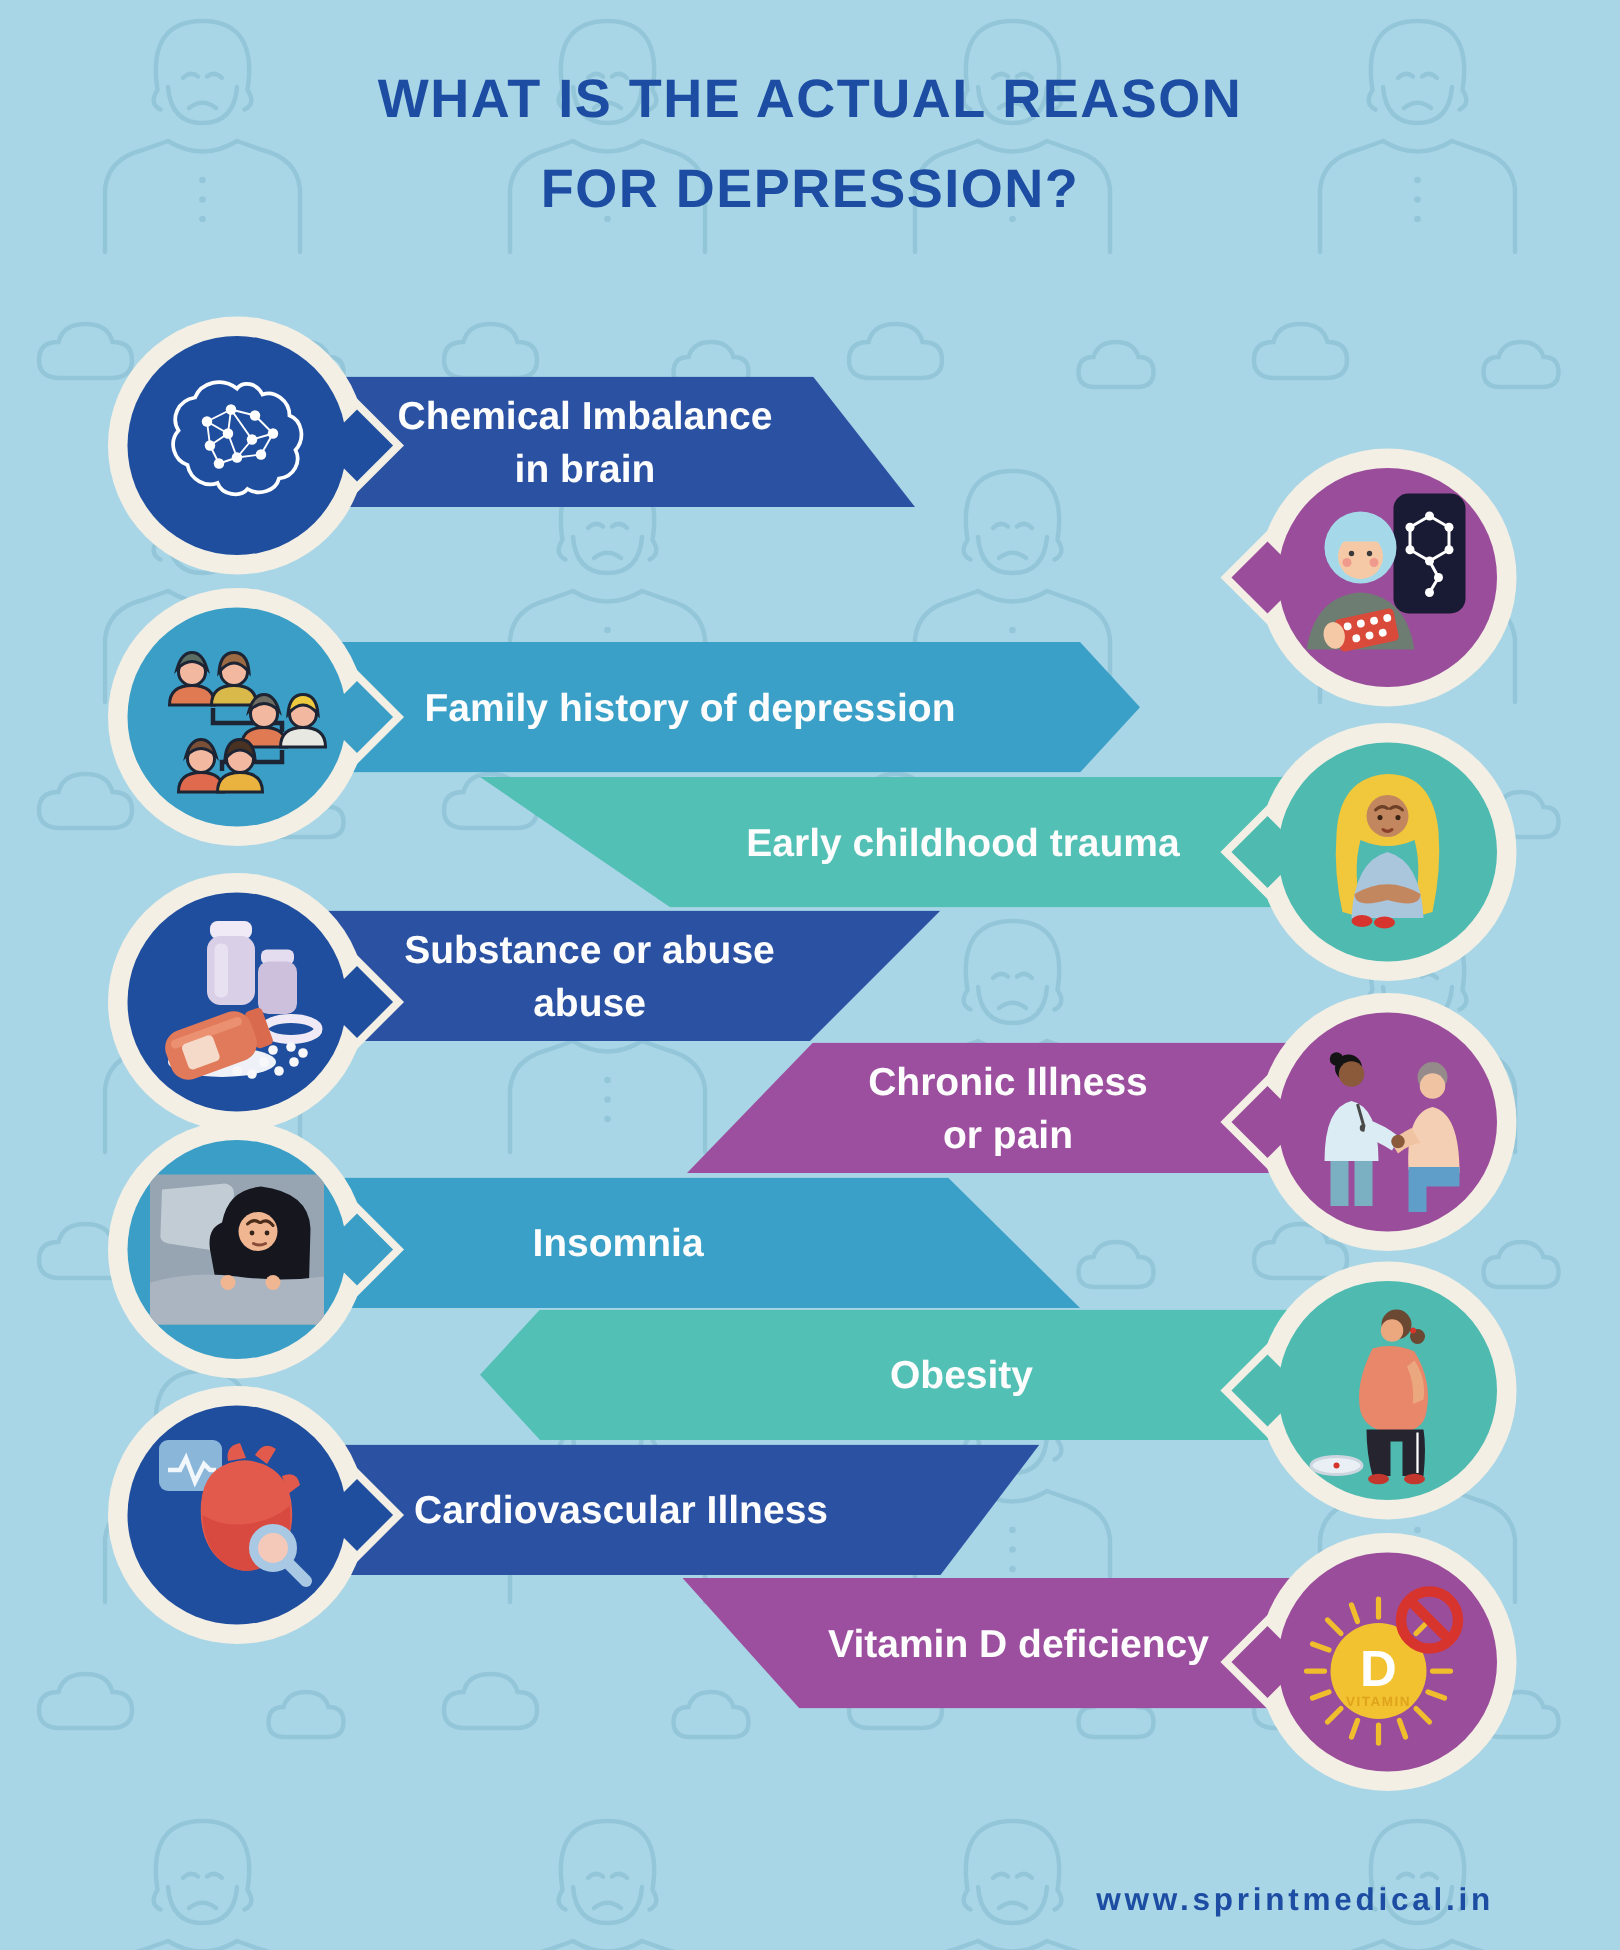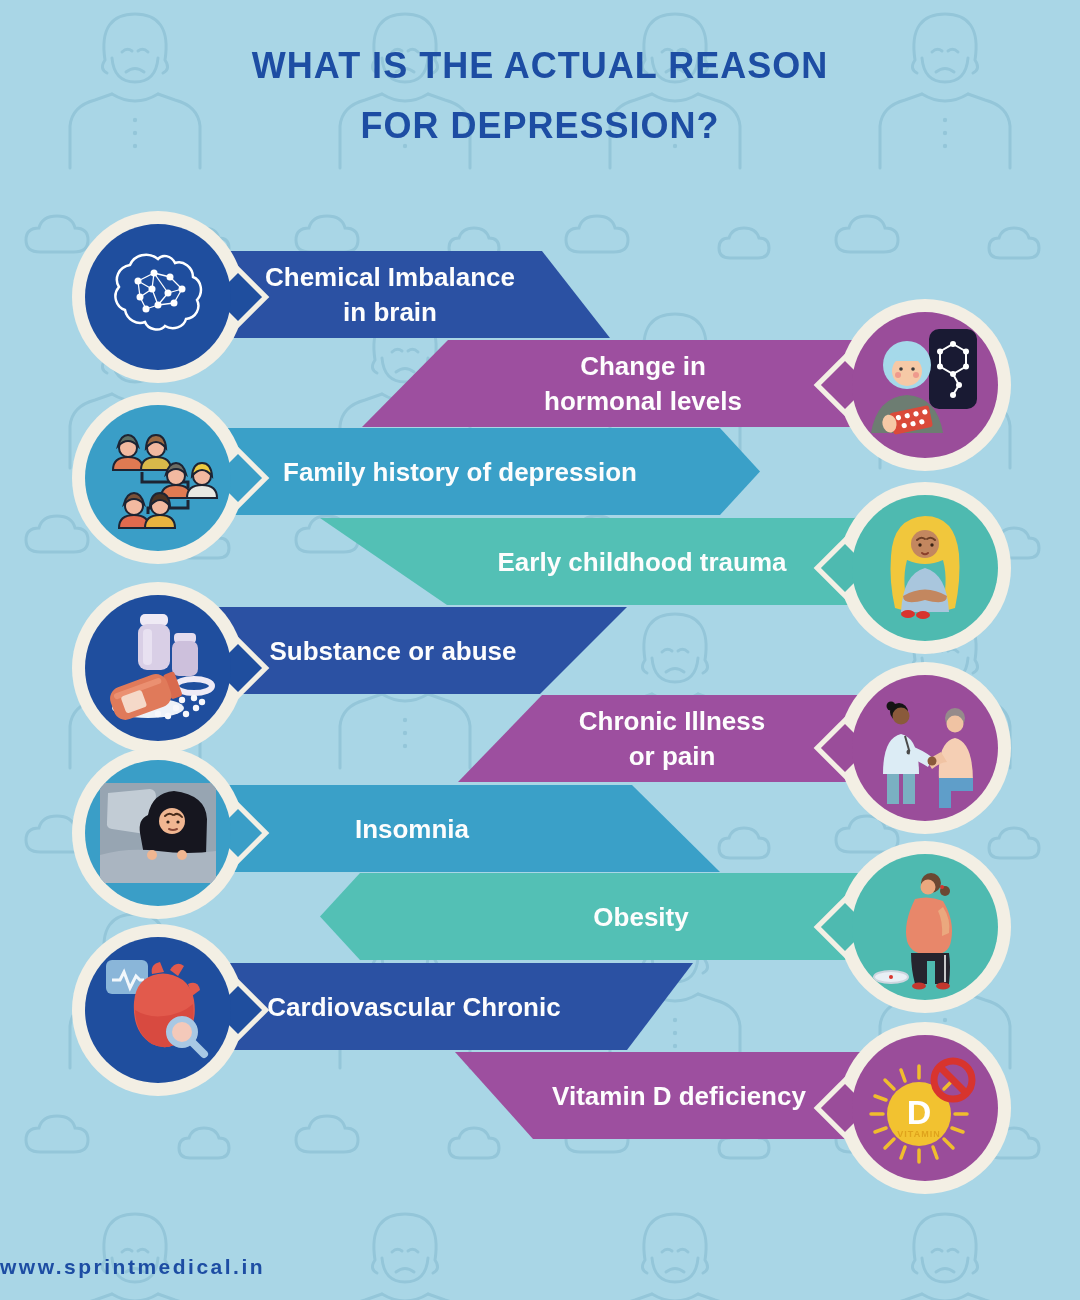--- a/index.html
+++ b/index.html
@@ -35,21 +35,21 @@
   .ring{position:absolute;inset:0;border-radius:50%;background:#f3efe4;}
   .pt-outer{position:absolute;width:50px;height:50px;background:#f3efe4;transform:rotate(45deg);top:61px;}
   .pt-inner{position:absolute;width:34px;height:34px;transform:rotate(45deg);top:69px;}
   .bubble.left .pt-outer{left:137px}.bubble.left .pt-inner{left:149px}
   .bubble.right .pt-outer{left:-15px}.bubble.right .pt-inner{left:-11px}
   .disc{position:absolute;inset:13px;border-radius:50%;display:flex;align-items:center;justify-content:center;overflow:hidden;}
   .fill-blue{background:#1f4e9e}.fill-steel{background:#3a9ec7}.fill-purple{background:#9a4d9a}.fill-teal{background:#4ebab0}
   .b1{left:72px;top:211px}.b3{left:72px;top:392px}.b5{left:72px;top:582px}.b7{left:72px;top:747px}.b9{left:72px;top:924px}
   .b2{left:839px;top:299px}.b4{left:839px;top:482px}.b6{left:839px;top:662px}.b8{left:839px;top:841px}.b10{left:839px;top:1022px}
   
-  .footer{position:absolute;left:0;top:1255px;width:996px;text-align:left;z-index:2;}
+  .footer{position:absolute;left:0;top:1255px;width:996px;text-align:right;z-index:2;}
   .footer a{color:#1d4da3;font-weight:bold;font-size:21px;letter-spacing:2.5px;text-decoration:none;}
 </style>
 </head>
 <body>
 
 <div id="stage">
 
   <svg id="bgpattern" width="1080" height="1300">
     <defs>
       <pattern id="bgpat" width="270" height="300" patternUnits="userSpaceOnUse">
@@ -74,60 +74,55 @@
     <div>WHAT IS THE ACTUAL REASON</div>
     <div>FOR DEPRESSION?</div>
   </div>
 
   <div class="row r1 c-blue">
     <div class="txt">
       <span>Chemical Imbalance</span>
         <span>in brain</span>
     </div>
   </div>
-  <div class="row r2 c-purple">
-    <div class="txt">
-      <span>Change in</span>
-        <span>hormonal levels</span>
-    </div>
-  </div>
   <div class="row r4 c-teal">
     <div class="txt">
         <span>Early childhood trauma</span>
       </div>
   </div>
   <div class="row r3 c-steel">
     <div class="txt">
         <span>Family history of depression</span>
       </div>
   </div>
   <div class="row r5 c-blue">
     <div class="txt">
       <span>Substance or abuse</span>
+        <span>abuse</span>
     </div>
   </div>
   <div class="row r6 c-purple">
     <div class="txt">
       <span>Chronic Illness</span>
         <span>or pain</span>
     </div>
   </div>
   <div class="row r7 c-steel">
     <div class="txt">
         <span>Insomnia</span>
       </div>
   </div>
   <div class="row r8 c-teal">
     <div class="txt">
         <span>Obesity</span>
       </div>
   </div>
   <div class="row r9 c-blue">
     <div class="txt">
-        <span>Cardiovascular Chronic</span>
+        <span>Cardiovascular Illness</span>
       </div>
   </div>
   <div class="row r10 c-purple">
     <div class="txt">
         <span>Vitamin D deficiency</span>
       </div>
   </div>
 
   <div class="bubble left b1">
     <div class="ring"></div>

